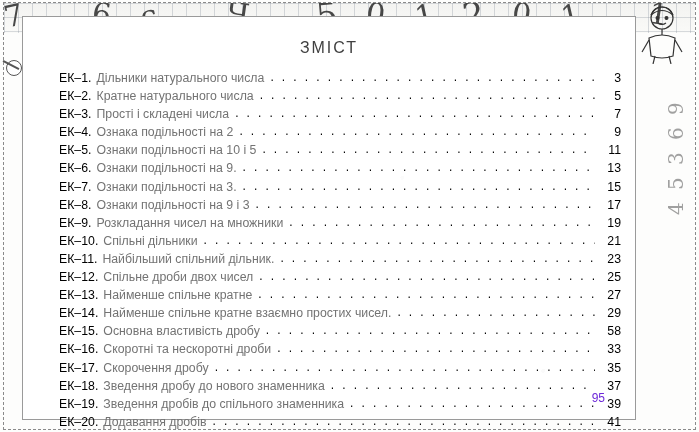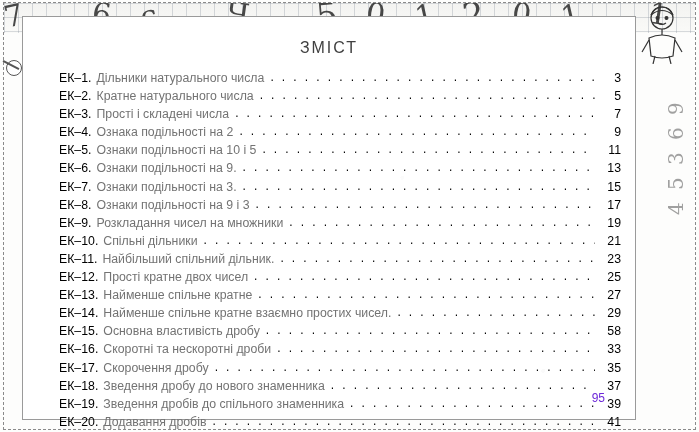--- a/index.html
+++ b/index.html
@@ -325,21 +325,21 @@
 
       <div class="toc-row">
         <span class="code">ЕК–11.</span>
         <span class="t-label">Найбільший спільний дільник.</span>
         <span class="leader">. . . . . . . . . . . . . . . . . . . . . . . . . . . . . . . . . . . . . . . . . . . . . . . . . . . . . . . . . . . . . . . . . . . . . . . . . . . . . . . . . . . . . . . . . . . . .</span>
         <span class="pg">23</span>
       </div>
 
       <div class="toc-row">
         <span class="code">ЕК–12.</span>
-        <span class="t-label">Прості кратне двох чисел</span>
+        <span class="t-label">Спільне дроби двох чисел</span>
         <span class="leader">. . . . . . . . . . . . . . . . . . . . . . . . . . . . . . . . . . . . . . . . . . . . . . . . . . . . . . . . . . . . . . . . . . . . . . . . . . . . . . . . . . . . . . . . . . . . .</span>
         <span class="pg">25</span>
       </div>
 
       <div class="toc-row">
         <span class="code">ЕК–13.</span>
         <span class="t-label">Найменше спільне кратне</span>
         <span class="leader">. . . . . . . . . . . . . . . . . . . . . . . . . . . . . . . . . . . . . . . . . . . . . . . . . . . . . . . . . . . . . . . . . . . . . . . . . . . . . . . . . . . . . . . . . . . . .</span>
         <span class="pg">27</span>
       </div>

